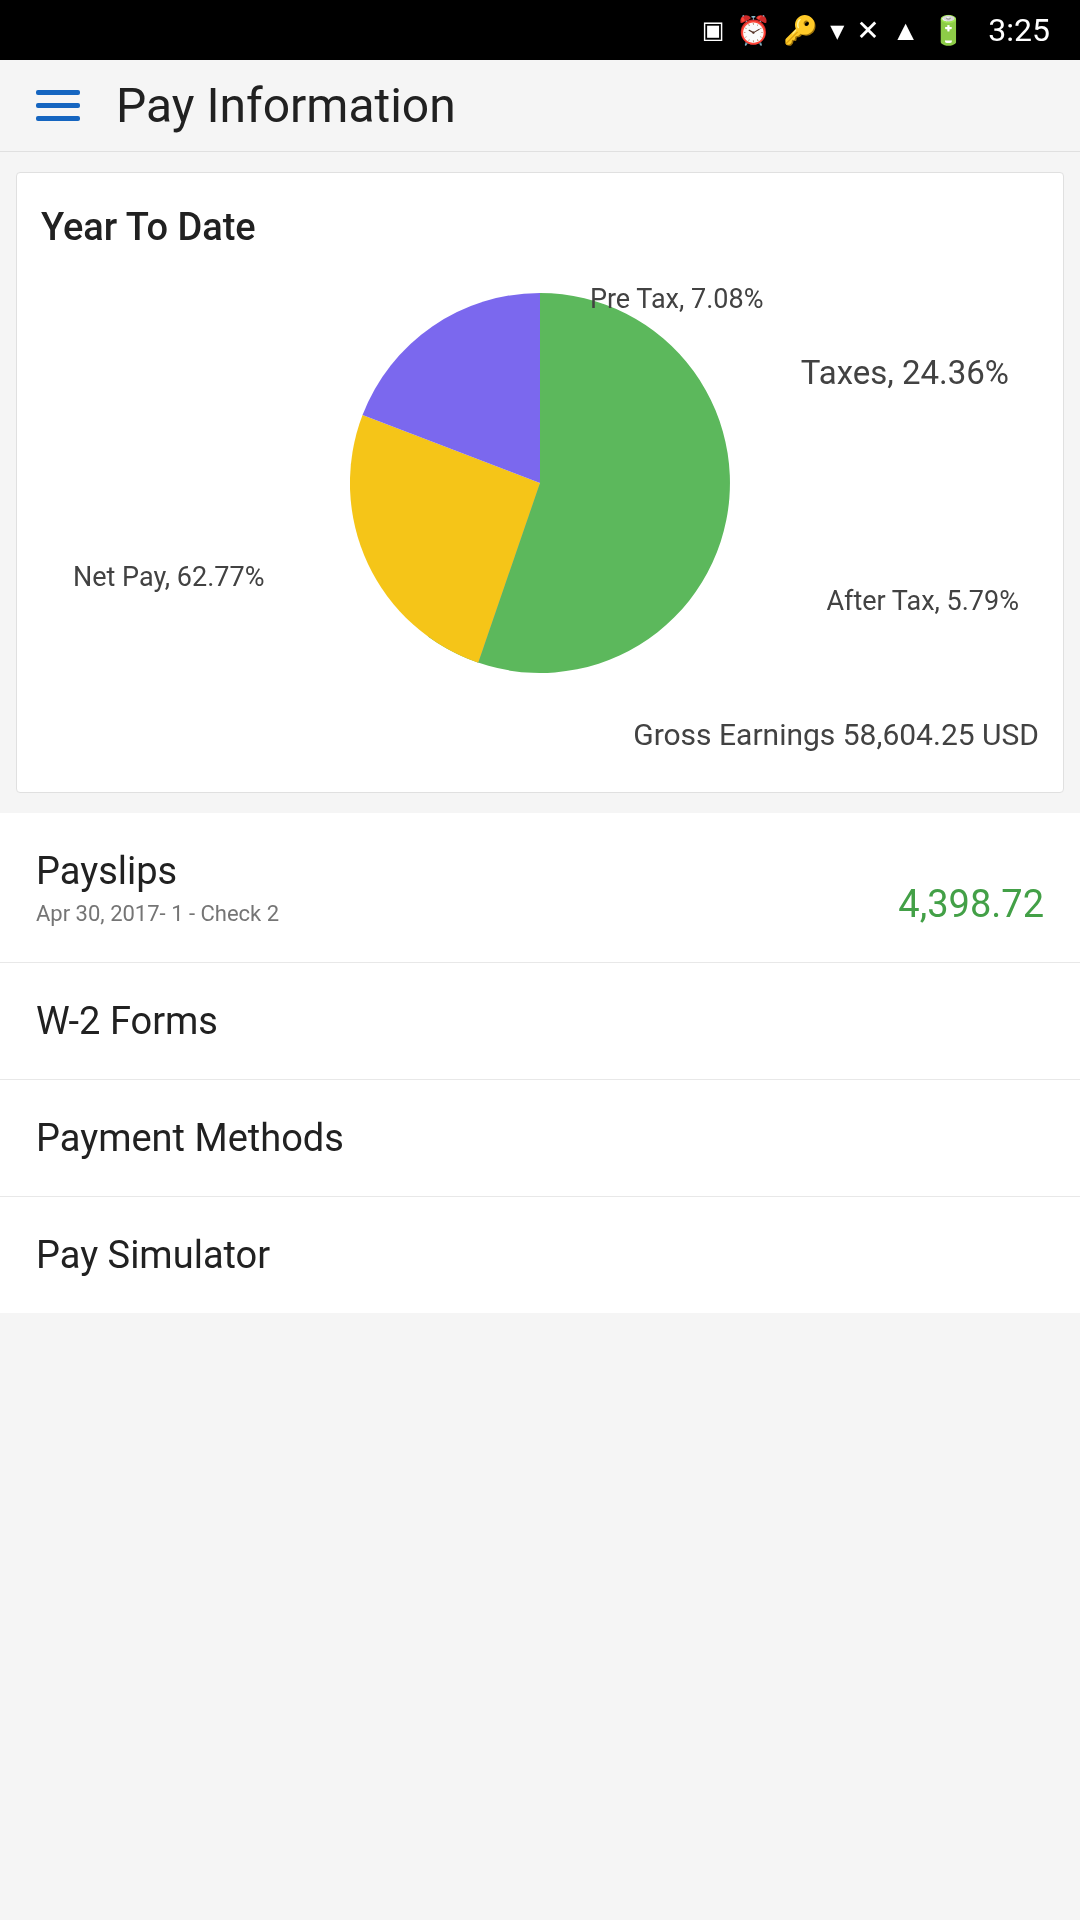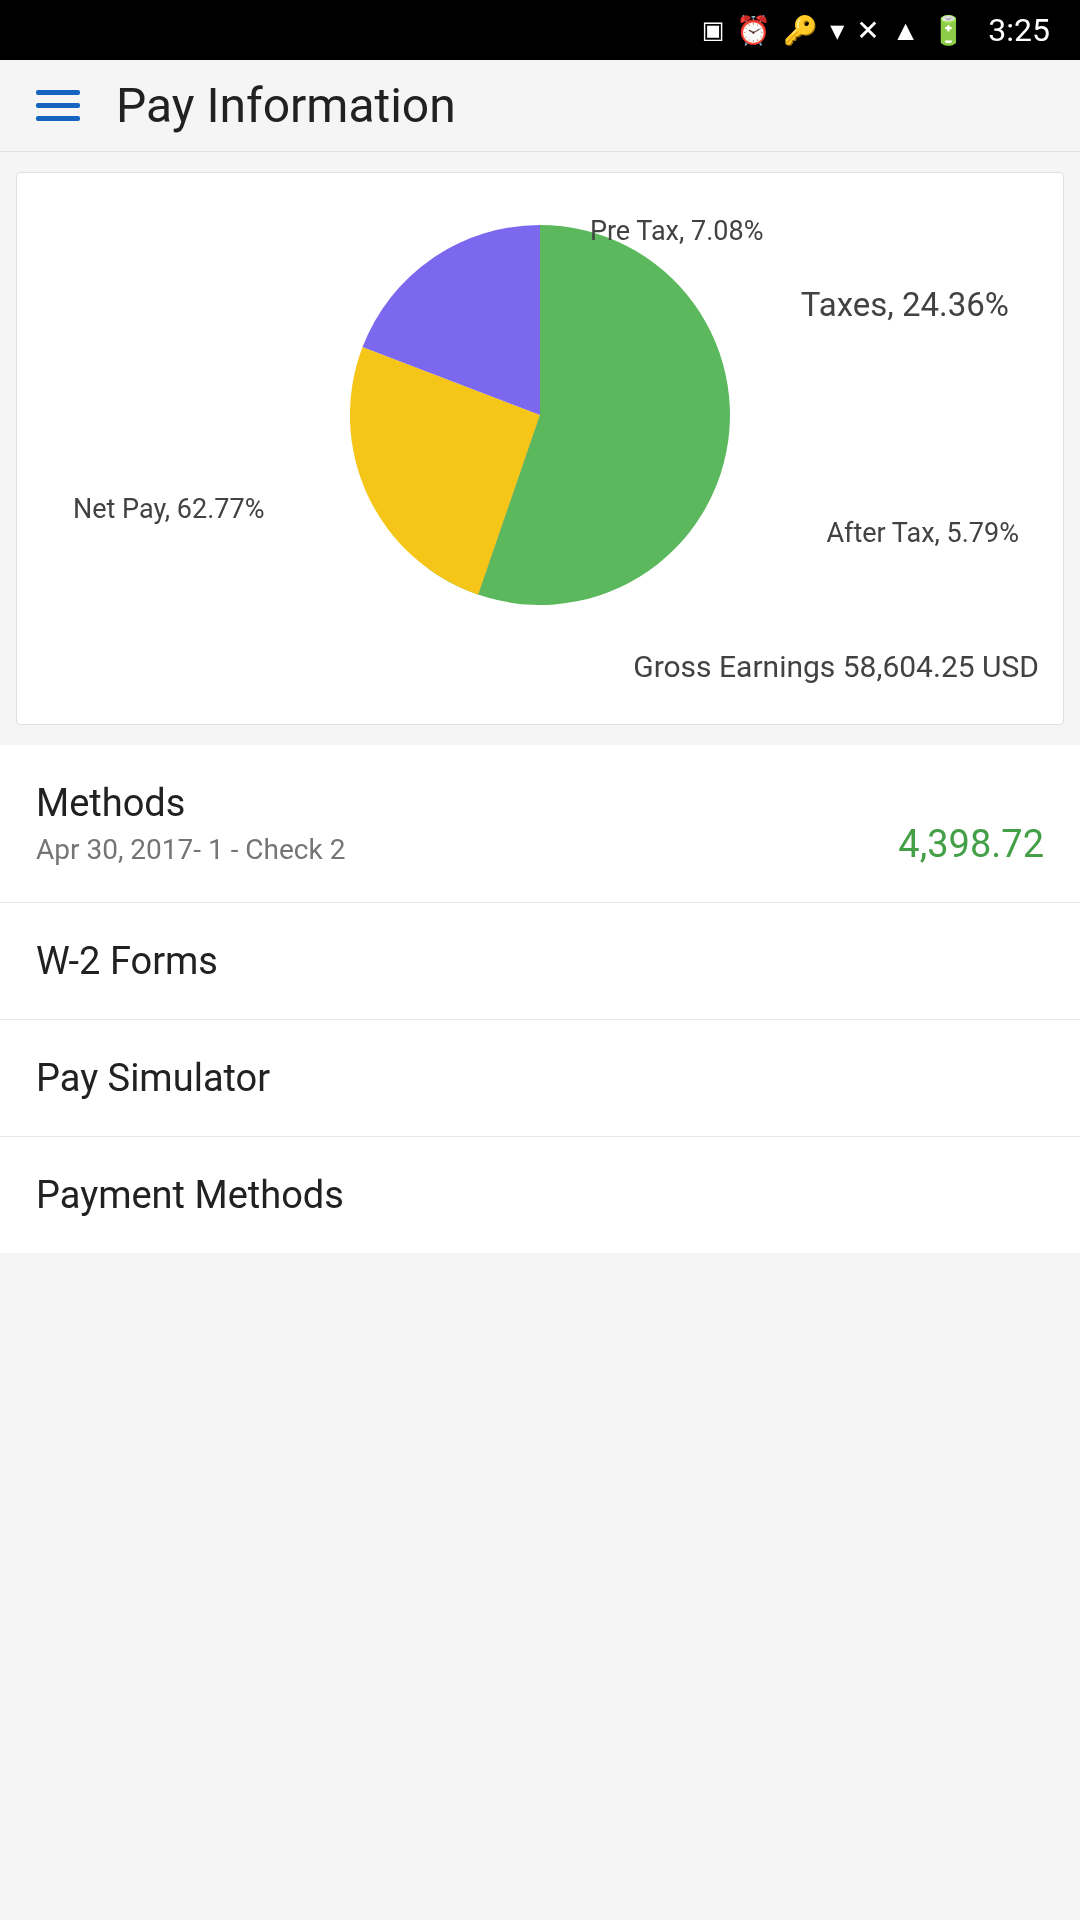--- a/index.html
+++ b/index.html
@@ -121,21 +121,21 @@
       border-bottom: none;
     }
 
     .list-item-title {
       font-size: 38px;
       color: #212121;
       font-weight: 400;
     }
 
     .list-item-sub {
-      font-size: 28px;
+      font-size: 22px;
       color: #757575;
       margin-top: 8px;
     }
 
     .list-item-row {
       display: flex;
       justify-content: space-between;
       align-items: flex-end;
     }
 
@@ -171,20 +171,21 @@
 <div class="app-bar">
   <div class="hamburger-icon">
     <span></span>
     <span></span>
     <span></span>
   </div>
   <span class="app-bar-title">Pay Information</span>
 </div>
 
 <div class="chart-card">
+  <div class="chart-title">Year To Date</div>
 
   <div class="chart-area">
 
     <svg class="pie-svg" viewBox="-1 -1 2 2" style="transform: rotate(-90deg)">
 
       <path d="M0,0 L1,0 A1,1 0 1,1 -0.809,-0.588 Z" fill="#5CB85C"></path>
 
       <path d="M0,0 L-0.809,-0.588 A1,1 0 0,1 -0.946,-0.325 Z" fill="#2196F3"></path>
 
       <path d="M0,0 L-0.946,-0.325 A1,1 0 0,1 0.358,-0.934 Z" fill="#F5C518"></path>
@@ -199,33 +200,33 @@
   </div>
 
   <div class="gross-earnings">Gross Earnings 58,604.25 USD</div>
 </div>
 
 <div class="list-section">
 
   <div class="list-item">
     <div class="list-item-row">
       <div>
-        <div class="list-item-title">Methods</div>
+        <div class="list-item-title">Payslips</div>
         <div class="list-item-sub">Apr 30, 2017- 1 - Check 2</div>
       </div>
       <div class="list-item-amount">4,398.72</div>
     </div>
   </div>
 
 
   <div class="list-item">
     <div class="list-item-title">W-2 Forms</div>
   </div>
 
   <div class="list-item">
+    <div class="list-item-title">Payment Methods</div>
+  </div>
+
+  <div class="list-item">
     <div class="list-item-title">Pay Simulator</div>
   </div>
 
-  <div class="list-item">
-    <div class="list-item-title">Payment Methods</div>
-  </div>
-
 </div>
 
 </body></html>

